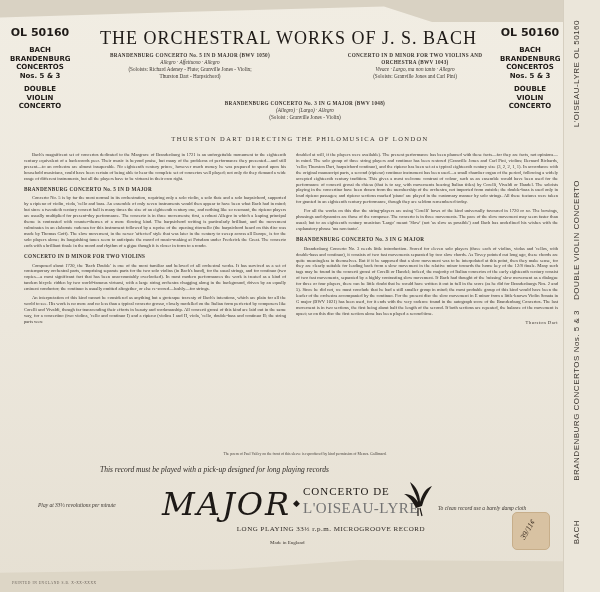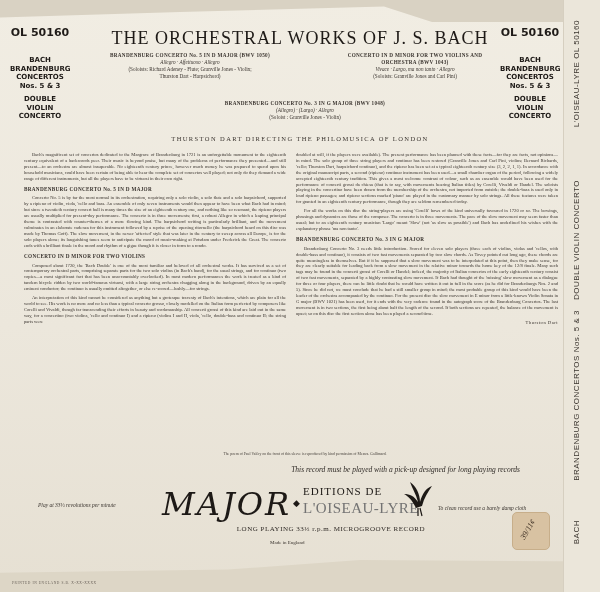--- a/index.html
+++ b/index.html
@@ -5,37 +5,37 @@
   html, body { margin:0; padding:0; }
   body { width:600px; height:592px; overflow:hidden; background:#ebe6da; position:relative; font-family:"Liberation Serif", serif; color:#2b2622; }
   .paper { position:absolute; left:0; top:0; width:600px; height:592px; background:linear-gradient(180deg,#f1ede3 0%,#ece7dc 55%,#e6e0d3 100%); }
   .top-flap { position:absolute; left:0; top:0; width:600px; height:22px; background:#d9d2c3; clip-path:polygon(0 0,100% 0,100% 100%,72% 100%,64% 30%,30% 55%,0 80%); }
   .bottom-flap { position:absolute; left:0; top:560px; width:600px; height:32px; background:#ddd6c6; clip-path:polygon(0 40%,38% 30%,60% 0,100% 5%,100% 100%,0 100%); }
   .spine { position:absolute; left:563px; top:0; width:37px; height:592px; background:#ebe6da; border-left:1px solid #d6cfc0; }
   .spine-text { position:absolute; left:572px; top:10px; width:20px; height:560px; }
   .vtext { position:absolute; writing-mode:vertical-rl; transform:rotate(180deg); font-family:"Liberation Sans", sans-serif; font-size:8px; letter-spacing:0.5px; color:#3a342e; white-space:nowrap; }
 
   .side { position:absolute; top:26px; width:60px; text-align:center; font-family:"DejaVu Sans", sans-serif; font-weight:bold; color:#1f1b18; }
-  .side .cat { font-size:11px; margin-bottom:17px; }
+  .side .cat { font-size:11px; margin-bottom:7px; }
   .side .l { font-size:7px; line-height:8.5px; }
   .side .gap { height:5px; }
 
-  .title { position:absolute; left:100px; top:28px; width:400px; text-align:center; font-size:18px; letter-spacing:1px; color:#1e1a17; }
+  .title { position:absolute; left:100px; top:28px; width:400px; text-align:left; font-size:18px; letter-spacing:1px; color:#1e1a17; }
   .prog { position:absolute; font-size:5.2px; line-height:7px; text-align:center; color:#3b3530; }
   .prog .h { font-weight:bold; letter-spacing:0.3px; }
   .prog .i { font-style:italic; }
   .directing { position:absolute; left:110px; top:135px; width:380px; text-align:center; font-size:6.5px; letter-spacing:1.4px; color:#3b3530; }
 
   .col { position:absolute; top:152px; width:262px; font-size:4.6px; line-height:5.9px; text-align:justify; color:#3a342f; }
   .col p { margin:0 0 3px 0; text-indent:8px; }
   .col h4 { margin:5px 0 3px 0; font-size:5.2px; letter-spacing:0.3px; }
   .sig { text-align:right; letter-spacing:0.5px; }
 
   .credit { position:absolute; left:140px; top:452px; width:330px; text-align:center; font-size:3.8px; color:#4a443e; }
-  .must { position:absolute; left:100px; top:465px; width:420px; text-align:right; font-size:7.5px; font-style:italic; color:#2f2a26; }
+  .must { position:absolute; left:100px; top:465px; width:420px; text-align:left; font-size:7.5px; font-style:italic; color:#2f2a26; }
   .play { position:absolute; left:38px; top:502px; font-size:5.5px; font-style:italic; color:#3a342f; }
   .london { position:absolute; left:162px; top:485px; font-size:32px; font-style:italic; font-family:"DejaVu Serif", serif; letter-spacing:2px; color:#1d1916; }
   .dot { position:absolute; left:293px; top:498px; font-size:9px; color:#1d1916; }
   .editions { position:absolute; left:303px; top:485px; font-size:11px; letter-spacing:1px; color:#1d1916; }
   .oiseau { position:absolute; left:303px; top:500px; font-size:15px; letter-spacing:0.5px; color:#737373; }
   .bird { position:absolute; left:398px; top:478px; width:40px; height:40px; }
   .clean { position:absolute; left:438px; top:505px; font-size:5.5px; font-style:italic; color:#3a342f; }
   .lp { position:absolute; left:185px; top:525px; width:240px; text-align:right; font-size:7px; letter-spacing:0.5px; color:#2f2a26; }
   .made { position:absolute; left:270px; top:540px; font-size:5px; color:#3a342f; }
   .printed { position:absolute; left:12px; top:581px; font-size:3.5px; letter-spacing:0.6px; color:#6a625a; }
@@ -108,21 +108,21 @@
   <p>Brandenburg Concerto No. 3 needs little introduction. Scored for eleven solo players (three each of violins, violas and 'cellos, with double-bass and continuo), it consists of two fast movements separated by two slow chords. As Tovey pointed out long ago, these chords are quite meaningless in themselves. But if it be supposed that a slow movement was to be interpolated at this point, then they make sense, for they are clearly suitable for leading back from a slow movement in the relative minor towards the home key of the 12/8 finale. Many such tags may be found in the concerti grossi of Corelli or Handel; indeed, the majority of Italian concertos of the early eighteenth century consist of two fast movements, separated by a highly contrasting slow movement. If Bach had thought of the 'missing' slow movement as a dialogue for three or four players, there can be little doubt that he would have written it out in full in the score (as he did for Brandenburgs Nos. 2 and 5). Since he did not, we must conclude that he had a still smaller group in mind; the most probable group of this kind would have been the leader of the orchestra accompanied by the continuo. For the present disc the slow movement in E minor from a little-known Violin Sonata in G major (BWV 1021) has been used, for it ends with the very cadence found in the autograph score of the Brandenburg Concertos. The last movement is in two sections, the first being about half the length of the second. If both sections are repeated, the balance of the movement is upset; so on this disc the first section alone has been played a second time.</p>
   <div class="sig">Thurston Dart</div>
 </div>
 
 <div class="credit">The poem of Paul Valéry on the front of this sleeve is reproduced by kind permission of Messrs. Gallimard.</div>
 <div class="must">This record must be played with a pick-up designed for long playing records</div>
 
 <div class="play">Play at 33⅓ revolutions per minute</div>
 <div class="london">MAJOR</div>
 <div class="dot">◆</div>
-<div class="editions">EDITIONS DE</div>
+<div class="editions">CONCERTO DE</div>
 <div class="oiseau">L'OISEAU-LYRE</div>
 <svg class="bird" viewBox="0 0 40 40">
   <path d="M18 30 C14 22 10 18 6 16 C12 16 16 18 20 24 C18 16 14 10 12 4 C18 8 22 16 22 24 C24 16 28 10 34 8 C30 14 26 20 24 28 Z" fill="#1d1916"></path>
   <path d="M20 30 L20 38 M22 30 L24 38" stroke="#1d1916" stroke-width="1.2"></path>
 </svg>
 <div class="clean">To clean record use a barely damp cloth</div>
 <div class="lp">LONG PLAYING 33⅓ r.p.m. MICROGROOVE RECORD</div>
 <div class="made">Made in England</div>
 <div class="sticker">
     <span>39/11¢</span>

